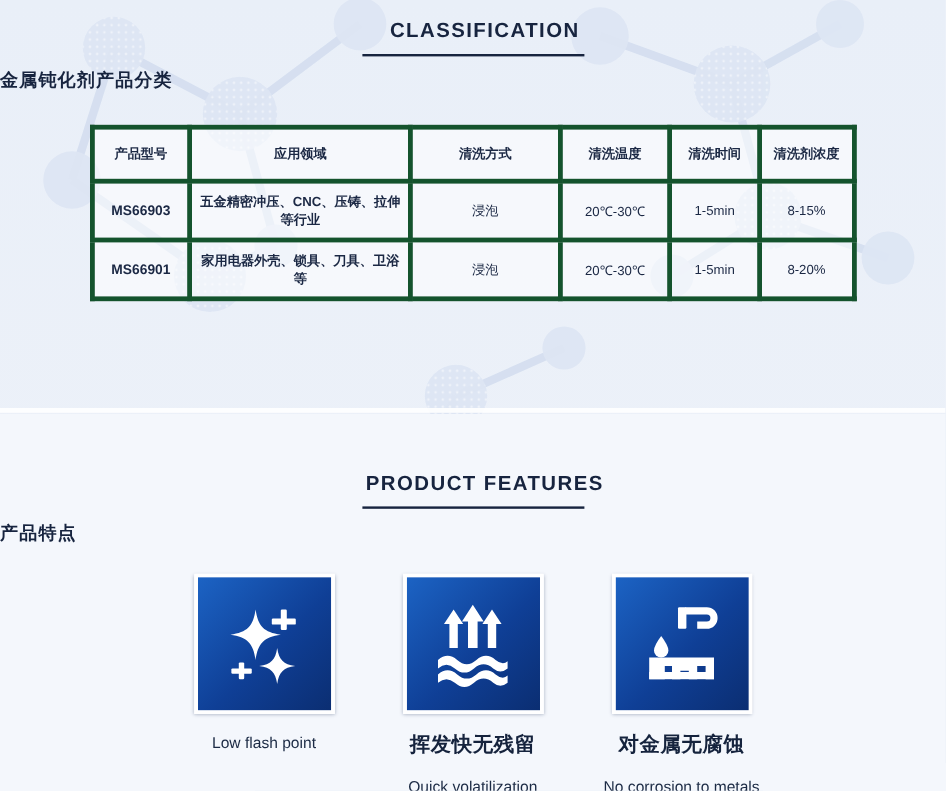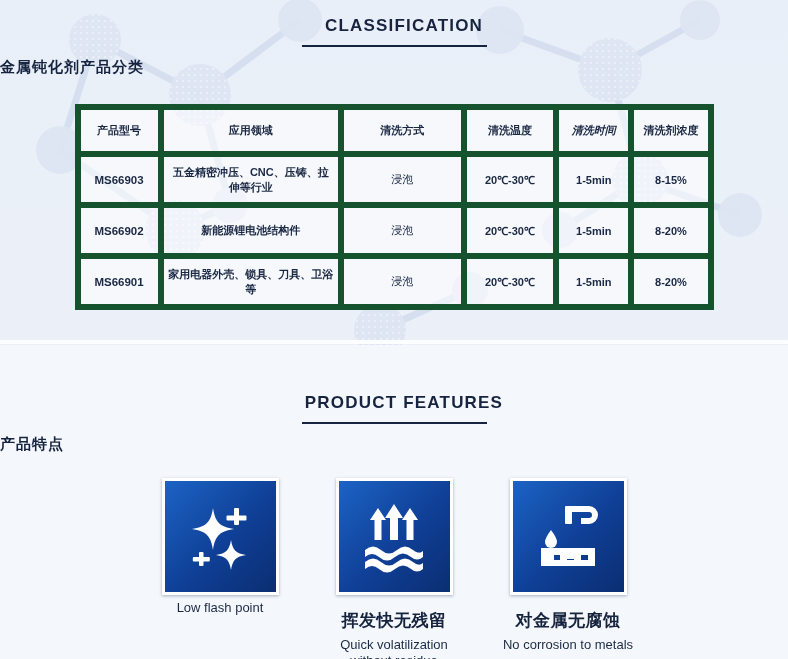--- a/index.html
+++ b/index.html
@@ -91,21 +91,21 @@
   .table-wrap {
     margin: 27px auto 0 auto;
     width: 639px;
   }
   table.spec {
     border-collapse: collapse;
     width: 639px;
     background: rgba(255,255,255,0.55);
   }
   table.spec th, table.spec td {
-    border: 6px solid #14532d;
+    border: 4px solid #14532d;
     text-align: center;
     font-size: 11px;
     color: #1b2844;
     height: 45px;
     font-weight: normal;
     padding: 0 4px;
   }
   table.spec thead th {
     font-weight: bold;
     height: 41px;
@@ -115,27 +115,27 @@
     font-weight: bold;
     font-size: 11.5px;
   }
   table.spec td.field {
     font-weight: bold;
     font-size: 11px;
   }
   table.spec td.conc,
   table.spec td.temp,
   table.spec td.time {
-    font-weight: bold;
+    font-weight: normal;
   }
   .col-model { width: 74px; }
   .col-field { width: 200px; }
   .col-method { width: 133px; }
   .col-temp { width: 86px; }
-  .col-time { width: 70px; font-style: italic; }
+  .col-time { width: 70px; }
   .col-conc { width: 76px; }
 
   td.note-label { font-weight: bold; }
   td.note-text {
     font-size: 11px;
     font-weight: bold;
     letter-spacing: 0.2px;
   }
 
   
@@ -167,21 +167,21 @@
     font-size: 17px;
     font-weight: bold;
     color: #15233d;
     margin-top: 14px;
     letter-spacing: 0.5px;
     white-space: nowrap;
   }
   .feature-title-en {
     font-size: 13px;
     color: #1b2a44;
-    margin-top: 5px;
+    margin-top: 16px;
     line-height: 1.25;
   }
   .feature-title-en .line2 { display: block; }
 </style>
 </head>
 <body>
 
 <div class="page">
 
   <svg class="bg-molecules" viewBox="0 0 788 659">
@@ -274,28 +274,20 @@
         <tbody>
           <tr>
             <td class="model">MS66903</td>
             <td class="field">五金精密冲压、CNC、压铸、拉伸等行业</td>
             <td>浸泡</td>
             <td class="temp">20℃-30℃</td>
             <td class="time">1-5min</td>
             <td class="conc">8-15%</td>
           </tr>
           <tr>
-            <td class="model">MS66902</td>
-            <td class="field">新能源锂电池结构件</td>
-            <td>浸泡</td>
-            <td class="temp">20℃-30℃</td>
-            <td class="time">1-5min</td>
-            <td class="conc">8-20%</td>
-          </tr>
-          <tr>
             <td class="model">MS66901</td>
             <td class="field">家用电器外壳、锁具、刀具、卫浴等</td>
             <td>浸泡</td>
             <td class="temp">20℃-30℃</td>
             <td class="time">1-5min</td>
             <td class="conc">8-20%</td>
           </tr>
         </tbody>
       </table>
     </div>

